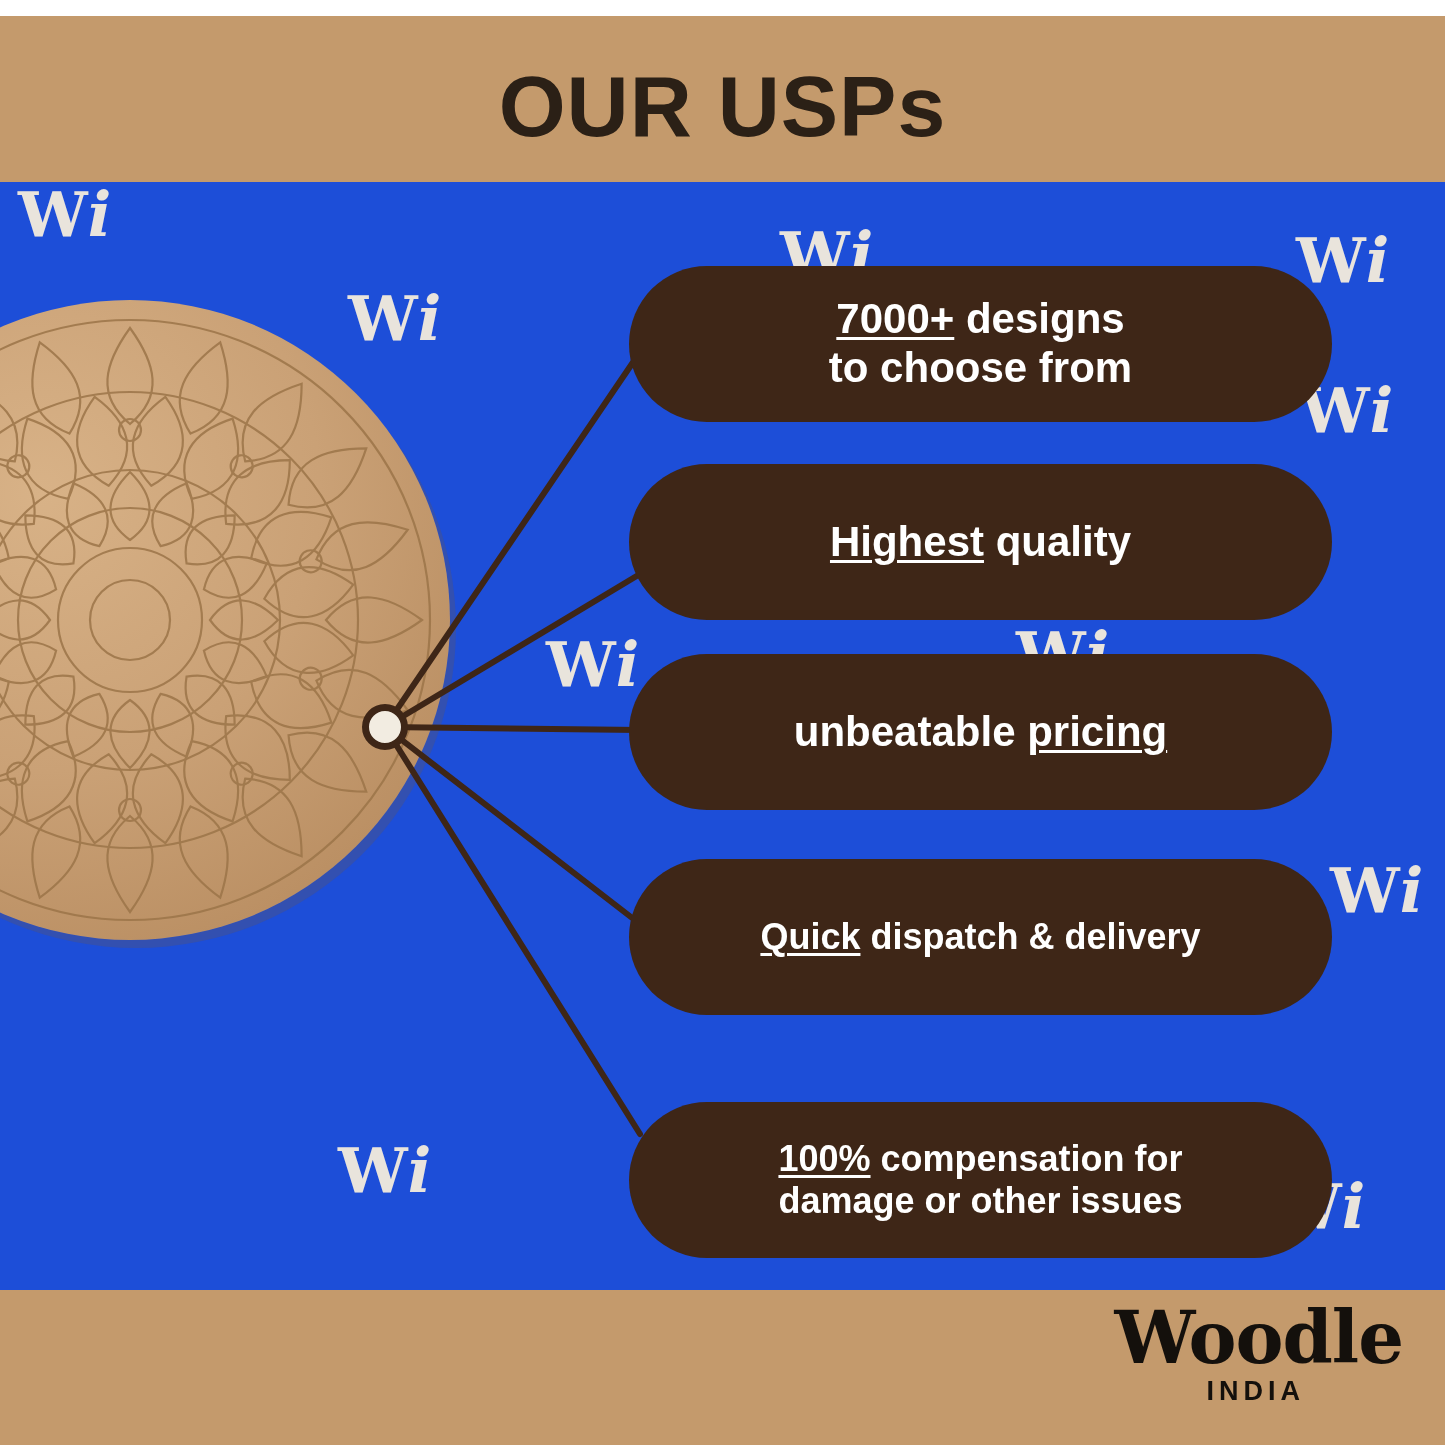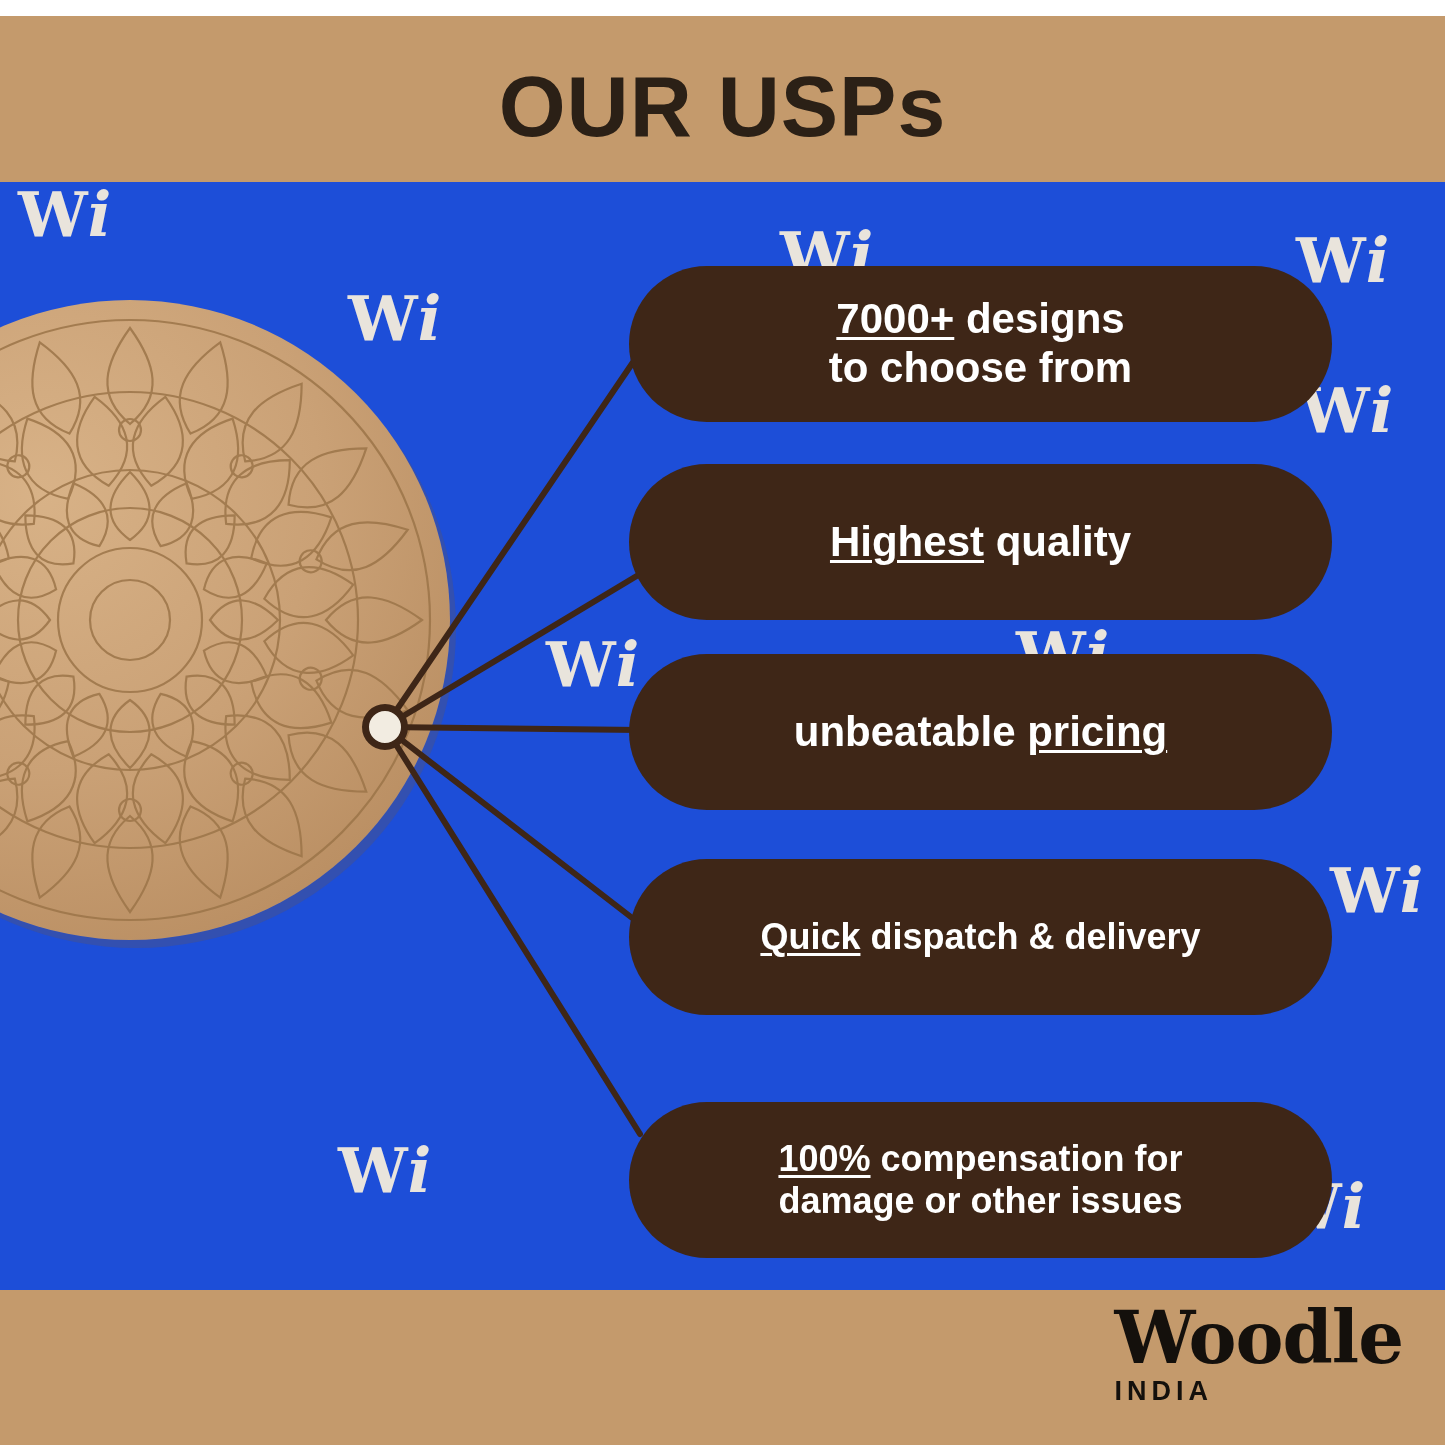--- a/index.html
+++ b/index.html
@@ -44,21 +44,21 @@
     left: 0;
     top: 1290px;
     width: 1445px;
     height: 155px;
     background: #c49a6c;
   }
   .logo-block {
     position: absolute;
     right: 42px;
     top: 1302px;
-    text-align: left;
+    text-align: center;
     line-height: 1;
   }
   .logo-word {
     font-family: "DejaVu Serif", serif;
     font-size: 72px;
     font-weight: bold;
     color: #14100c;
     letter-spacing: -1px;
   }
   .logo-sub {

